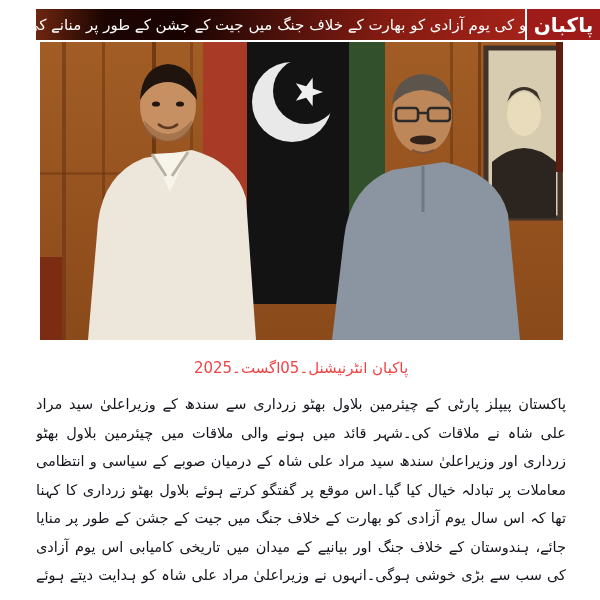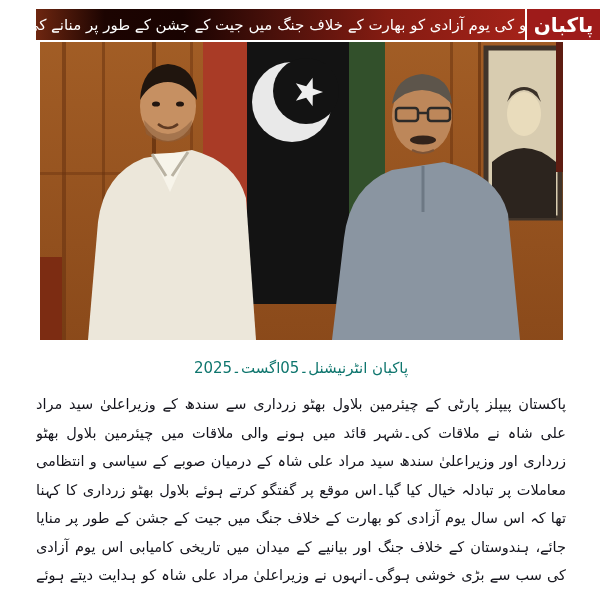--- a/index.html
+++ b/index.html
@@ -19,21 +19,21 @@
     display:flex; align-items:center; justify-content:center;
     font-size:20px; font-weight:bold; direction:rtl; }
 
   
   .photo-wrap { position:absolute; left:40px; top:42px; width:523px; height:298px;
                 overflow:hidden; background:#96541f; }
   .photo-wrap svg { display:block; }
 
   
   .dateline { position:absolute; left:36px; top:354px; width:530px; height:28px;
-    color:#0f766e; font-size:15px; text-align:center; direction:rtl;
+    color:#ef4444; font-size:15px; text-align:center; direction:rtl;
     display:flex; align-items:center; justify-content:center; }
 
   
   .article-body { position:absolute; left:36px; top:390px; width:530px; height:204px;
     direction:rtl; text-align:justify; text-align-last:right;
     color:#14141c; font-size:14.5px; line-height:28.5px; overflow:hidden; }
 </style>
 </head>
 <body>
 

